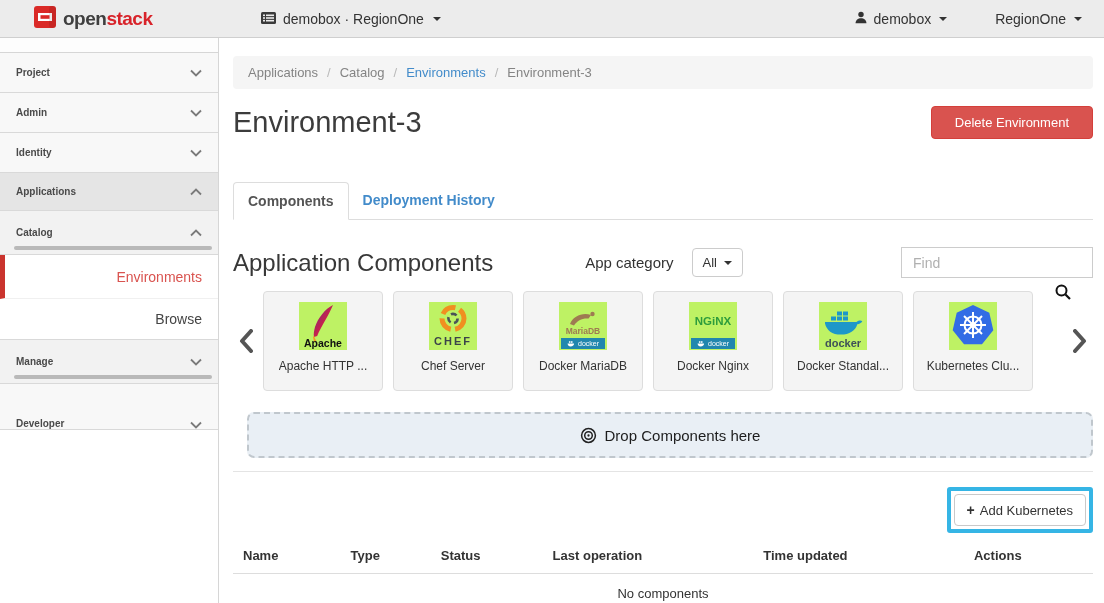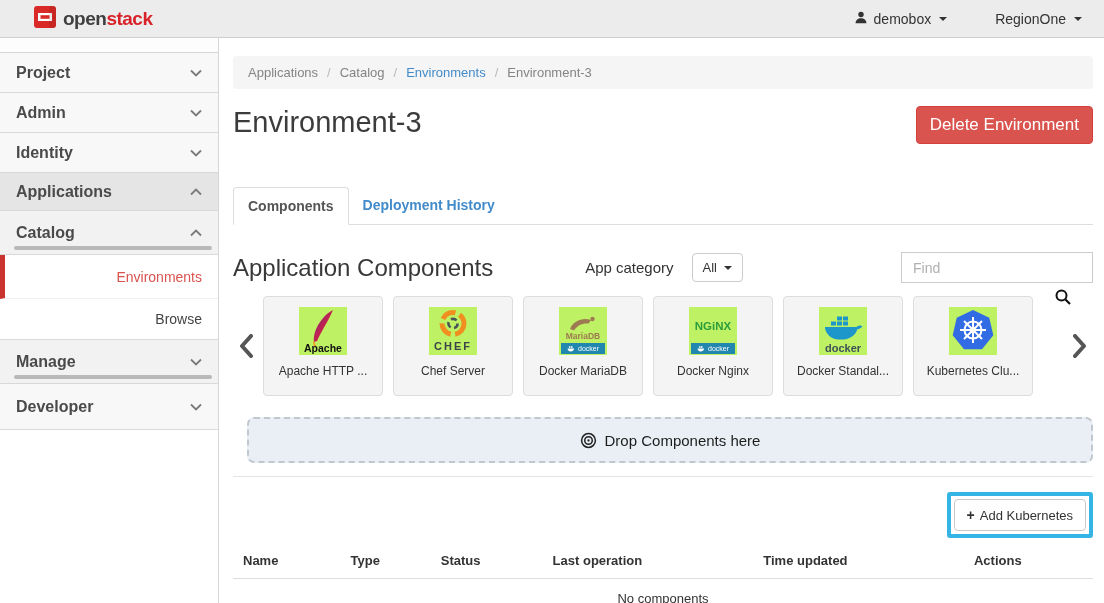--- a/index.html
+++ b/index.html
@@ -20,21 +20,21 @@
   .caret { display:inline-block; width:0; height:0; border-left:4px solid transparent;
     border-right:4px solid transparent; border-top:4px solid #333; margin-left:2px; }
 
   
   .shell { display:flex; height:565px; }
 
   
   .sidebar { width:219px; border-right:1px solid #d6d6d6; background:#fff; flex:none; }
   .side-strip { height:15px; border-bottom:1px solid #d6d6d6; background:#fdfdfd; }
   .side-item { display:flex; align-items:center; justify-content:space-between;
-    padding:0 16px; height:40px; font-size:16px; font-weight:bold; color:#4a4a4a;
+    padding:0 16px; height:40px; font-size:10px; font-weight:bold; color:#4a4a4a;
     background:#f8f8f8; border-bottom:1px solid #d9d9d9; cursor:pointer; position:relative; }
   .side-item.expanded-l1 { background:#e5e5e5; height:38px; }
   .side-item.sub-head { background:#f2f2f2; height:44px; }
   .gray-bar { position:absolute; left:14px; right:6px; bottom:4px; height:4px;
     background:#b9b9b9; border-radius:2px; }
   .side-leaf { display:flex; align-items:center; justify-content:flex-end;
     padding:0 16px; background:#fff; font-size:14px; border-bottom:1px solid #e8e8e8; cursor:pointer; }
   .side-leaf.active { height:44px; border-left:5px solid #ca342e; color:#d9534f;
     border-bottom:1px solid #f0f0f0; }
   .side-leaf.plain { height:41px; color:#444; border-bottom:1px solid #d9d9d9;padding-left:48px; }
@@ -43,22 +43,22 @@
   
   .main { flex:1; padding:18px 11px 0 14px; background:#fff; }
 
   .breadcrumb { background:#f5f5f5; border-radius:4px; padding:9px 15px; font-size:13px;
     color:#848484; display:flex; align-items:center; gap:9px; }
   .breadcrumb .bc-link { color:#428bca; cursor:pointer; }
   .bc-sep { color:#b9b9b9; }
 
   .title-row { display:flex; align-items:flex-start; justify-content:space-between; margin-top:17px; }
   .page-title { font-size:29px; color:#3c3c3c; font-weight:normal; }
-  .btn-danger { background:#d9534f; border:1px solid #d43f3a; color:#fff; font-size:17px;
-    padding:8px 13px; border-radius:4px; cursor:pointer; font-family:inherit; }
+  .btn-danger { background:#d9534f; border:1px solid #d43f3a; color:#fff; font-size:13px;
+    padding:8px 23px; border-radius:4px; cursor:pointer; font-family:inherit; }
 
   .tabs { display:flex; margin-top:43px; border-bottom:1px solid #ddd; }
   .tab { padding:10px 14px; font-size:14px; cursor:pointer;font-weight:bold; }
   .tab.active { background:#fff; border:1px solid #ddd; border-bottom:1px solid #fff;
     border-radius:4px 4px 0 0; margin-bottom:-1px; color:#555; }
   .tab.inactive { color:#428bca; }
 
   .panel-body { position:relative; padding-top:27px; }
   .head-row { display:flex; align-items:center; }
   .panel-heading { font-size:24px; color:#383838; font-weight:normal; }
@@ -113,20 +113,35 @@
     <span>
       <svg width="22" height="22" viewBox="0 0 22 22">
         <rect width="22" height="22" rx="3" fill="#da2a27"></rect>
         <rect x="4" y="7" width="14" height="8" fill="#fff"></rect>
         <rect x="6.5" y="9.2" width="9" height="3.6" fill="#da2a27"></rect>
         <rect x="15" y="0" width="7" height="22" rx="3" fill="#000" opacity="0.08"></rect>
       </svg>
     </span>
     <span class="wordmark"><span class="w-open">open</span><span class="w-stack">stack</span></span>
   </div>
+  <div class="ctx-switch">
+    <span>
+      <svg width="15" height="12" viewBox="0 0 15 12">
+        <rect width="15" height="12" rx="1.5" fill="#3b3b3b"></rect>
+        <rect x="2" y="2.5" width="2" height="1.6" fill="#ececec"></rect>
+        <rect x="5" y="2.5" width="8" height="1.6" fill="#ececec"></rect>
+        <rect x="2" y="5.2" width="2" height="1.6" fill="#ececec"></rect>
+        <rect x="5" y="5.2" width="8" height="1.6" fill="#ececec"></rect>
+        <rect x="2" y="7.9" width="2" height="1.6" fill="#ececec"></rect>
+        <rect x="5" y="7.9" width="8" height="1.6" fill="#ececec"></rect>
+      </svg>
+    </span>
+    <span>demobox · RegionOne</span>
+    <span class="caret"></span>
+  </div>
   <div class="top-right">
     <div class="menu-item">
       <span>
         <svg width="14" height="15" viewBox="0 0 16 16">
           <circle cx="8" cy="4.6" r="3.1" fill="#333"></circle>
           <path d="M1.8 14.5c0-3.4 2.8-5.6 6.2-5.6s6.2 2.2 6.2 5.6z" fill="#333"></path>
         </svg>
       </span>
       <span>demobox</span>
       <span class="caret"></span>
@@ -180,21 +195,21 @@
     <div class="side-leaf plain">
       <span>Browse</span>
     </div>
     <div class="side-item sub-head">
       <span>Manage</span>
       <svg class="chev" width="12" height="8" viewBox="0 0 12 8">
           <polyline points="1,1.5 6,6.5 11,1.5" fill="none" stroke="#7a7a7a" stroke-width="1.8"></polyline>
         </svg>
       <div class="gray-bar"></div>
     </div>
-    <div class="side-item" style="height:46px;">
+    <div class="side-item" style="height:46px;align-items:flex-end;">
       <span>Developer</span>
       <svg class="chev" width="12" height="8" viewBox="0 0 12 8">
           <polyline points="1,1.5 6,6.5 11,1.5" fill="none" stroke="#7a7a7a" stroke-width="1.8"></polyline>
         </svg>
     </div>
   </div>
 
   <div class="main">
 
     <div class="breadcrumb">

